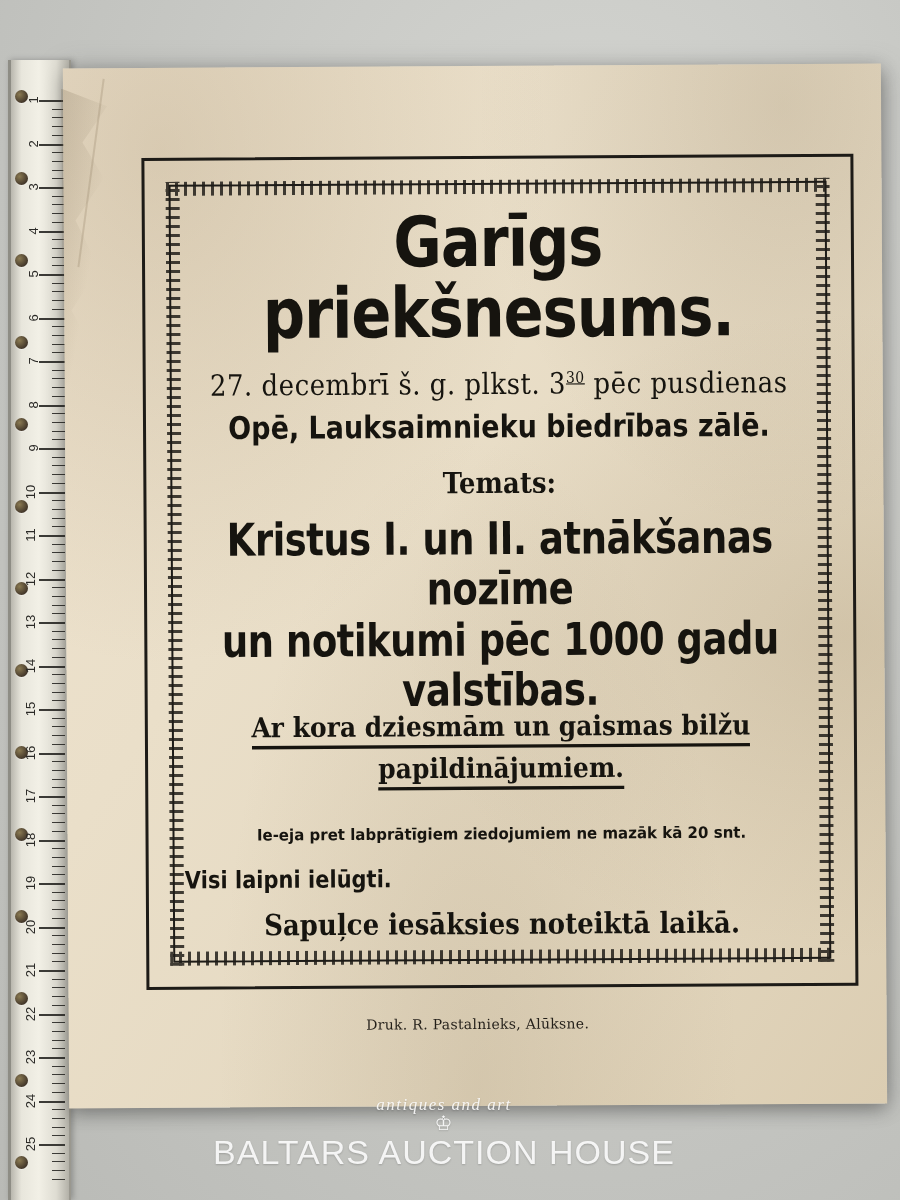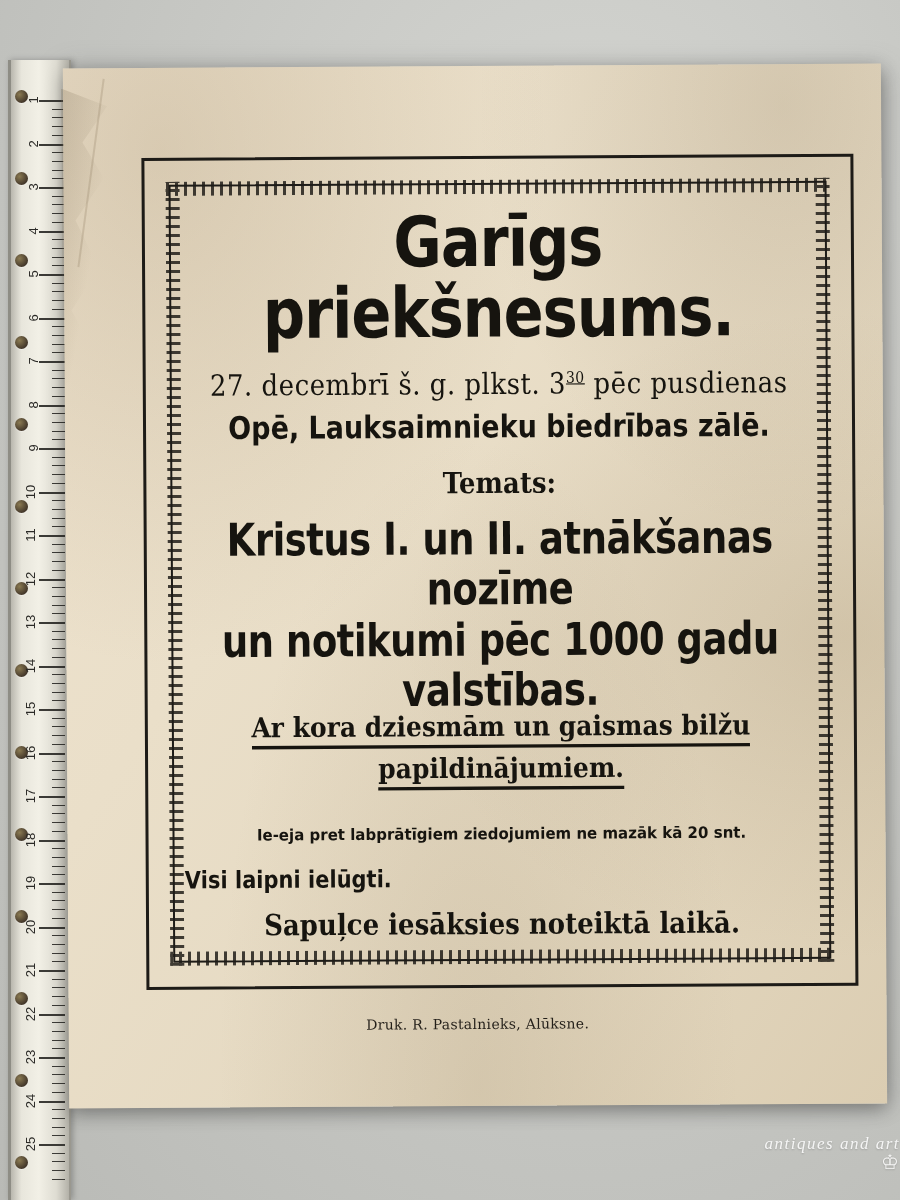--- a/index.html
+++ b/index.html
@@ -239,23 +239,23 @@
     text-align: center;
     font-family: "DejaVu Serif", serif;
     font-size: 14px;
     color: #231f19;
     letter-spacing: 0.3px;
   }
 
   
   #watermark {
     position: absolute;
-    left: 0; right: 0;
+    left: 0; right: 12px;
     bottom: 28px;
-    text-align: right;
+    text-align: center;
     color: rgba(255,255,255,0.88);
     pointer-events: none;
     text-shadow: 0 1px 2px rgba(0,0,0,0.18);
   }
   #wm-top {
     font-family: "Liberation Serif", serif;
     font-style: italic;
     font-size: 17px;
     letter-spacing: 1.5px;
     margin-bottom: 2px;
@@ -488,16 +488,17 @@
       </div>
     </div>
 
     <div id="printer">Druk. R. Pastalnieks, Alūksne.</div>
   </div>
 
   <div id="watermark">
     <div id="wm-top">antiques and art</div>
     <div id="wm-main">
       <span id="wm-crown">♔</span>
+      <span>BALTARS AUCTION HOUSE</span>
     </div>
   </div>
 
 </div>
 
 </body></html>

